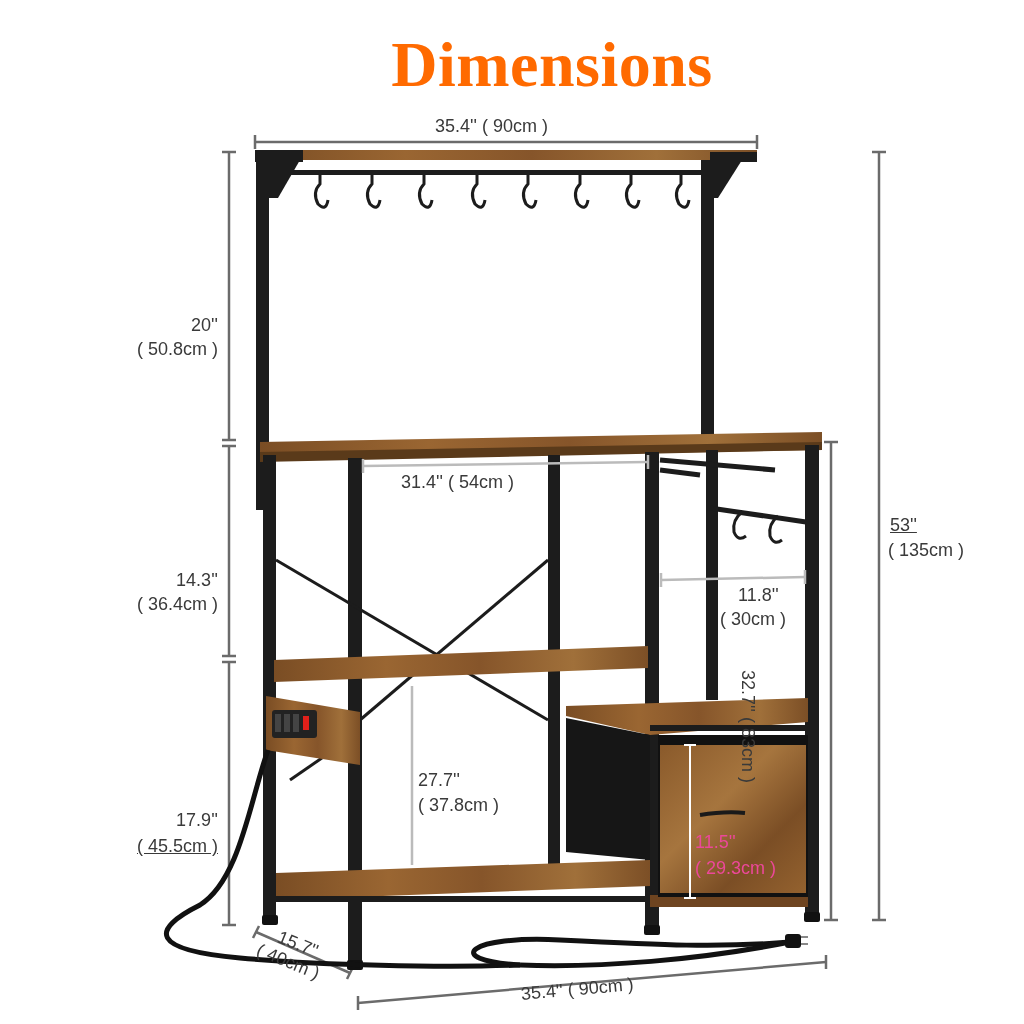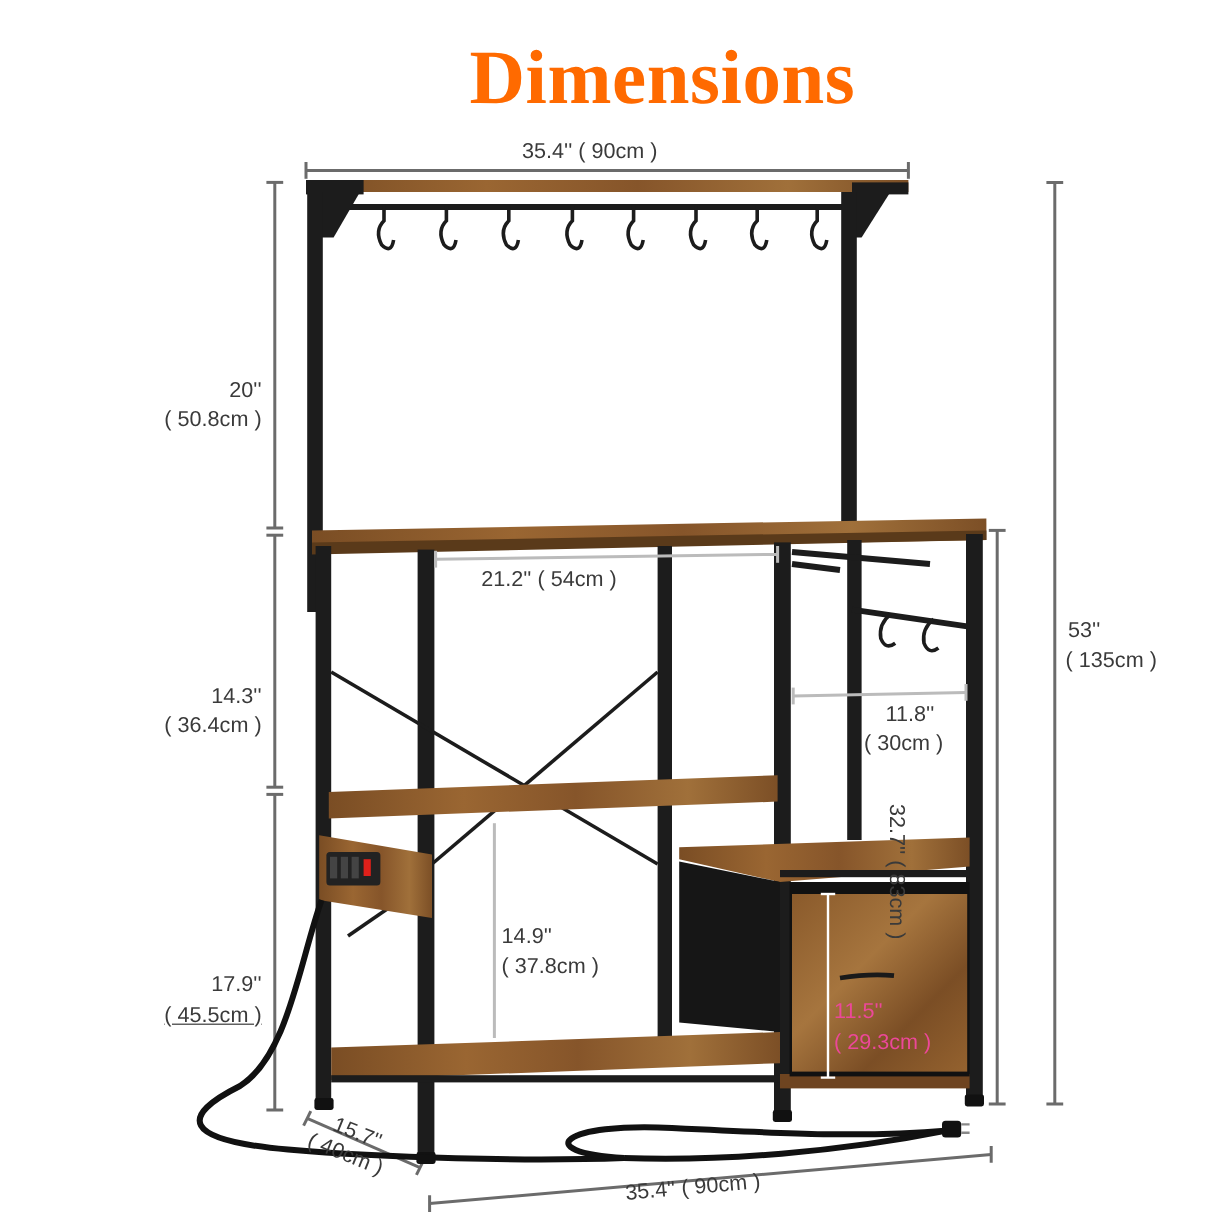--- a/index.html
+++ b/index.html
@@ -180,31 +180,31 @@
 
 <div class="lbl right" style="left:110px; width:108px; top:272px;">20''</div>
 <div class="lbl right" style="left:110px; width:108px; top:296px;">( 50.8cm )</div>
 
 <div class="lbl right" style="left:110px; width:108px; top:527px;">14.3''</div>
 <div class="lbl right" style="left:110px; width:108px; top:551px;">( 36.4cm )</div>
 
 <div class="lbl right" style="left:110px; width:108px; top:767px;">17.9''</div>
 <div class="lbl right" style="left:110px; width:108px; top:793px;text-decoration:underline;">( 45.5cm )</div>
 
-<div class="lbl" style="left:890px; top:513px;">53''</div>
+<div class="lbl" style="left:890px; top:513px;text-decoration:underline;">53''</div>
 <div class="lbl" style="left:888px; top:538px;">( 135cm )</div>
 
-<div class="lbl" style="left:401px; top:470px;">21.2'' ( 54cm )</div>
+<div class="lbl" style="left:401px; top:470px;">31.4'' ( 54cm )</div>
 
 <div class="lbl" style="left:738px; top:583px;">11.8''</div>
 <div class="lbl" style="left:720px; top:607px;">( 30cm )</div>
 
 <div class="lbl" style="left:760px; top:670px; transform:rotate(90deg); transform-origin:left top;">32.7'' ( 83cm )</div>
 
-<div class="lbl" style="left:418px; top:768px;">14.9''</div>
+<div class="lbl" style="left:418px; top:768px;">27.7''</div>
 <div class="lbl" style="left:418px; top:793px;">( 37.8cm )</div>
 
 <div class="lbl white" style="left:695px; top:830px;">11.5''</div>
 <div class="lbl white" style="left:695px; top:856px;">( 29.3cm )</div>
 
 <div class="lbl" style="left:283px; top:925px; transform:rotate(22deg); transform-origin:left top;">15.7''</div>
 <div class="lbl" style="left:262px; top:938px; transform:rotate(22deg); transform-origin:left top;">( 40cm )</div>
 
 <div class="lbl" style="left:520px; top:982px; transform:rotate(-5deg); transform-origin:left top;">35.4'' ( 90cm )</div>
 

